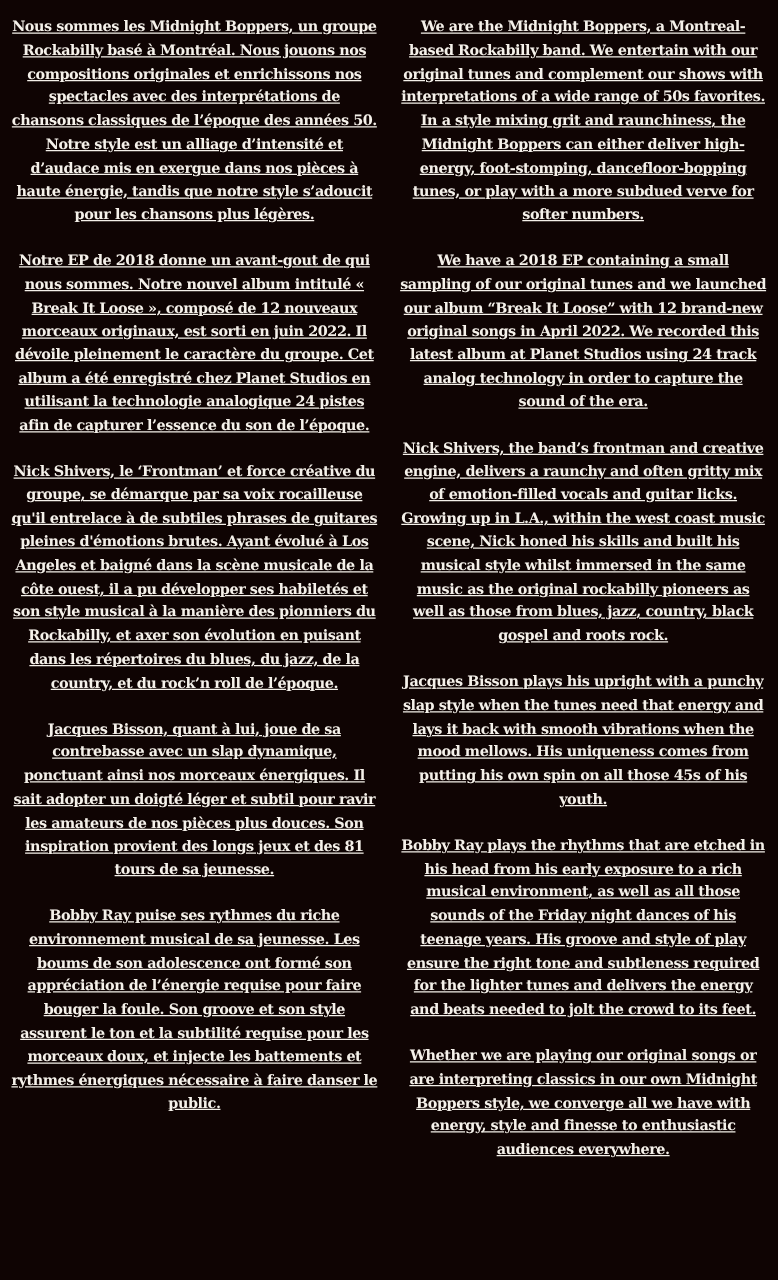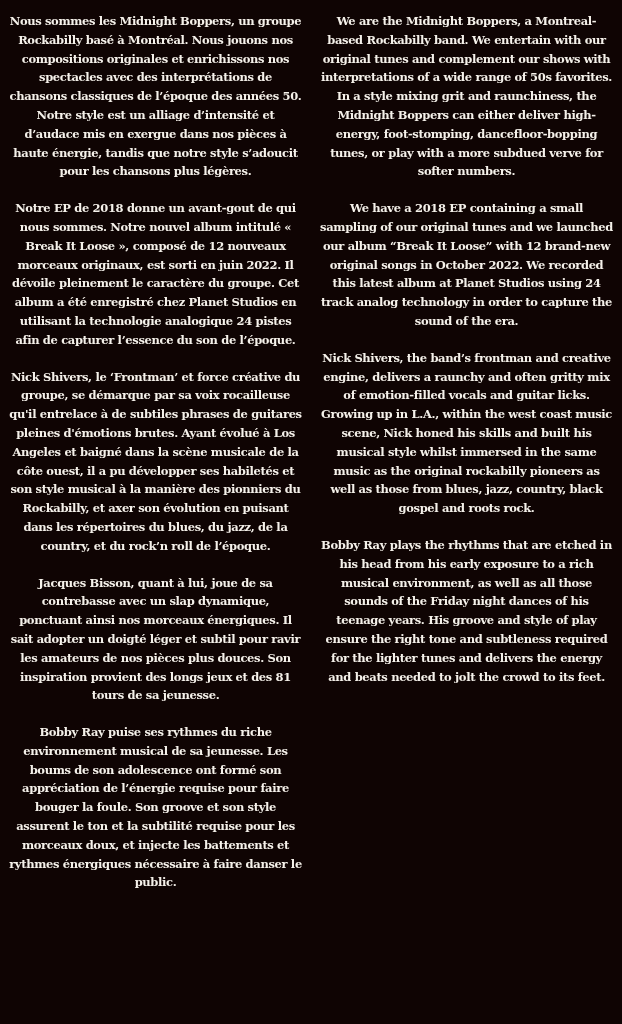--- a/index.html
+++ b/index.html
@@ -23,32 +23,35 @@
     text-align: center;
     color: #f5f1ea;
     font-family: "DejaVu Serif", serif;
     font-weight: bold;
     font-size: 11.5px;
     line-height: 18.8px;
     letter-spacing: -0.35px;
   }
   .column p {
     margin: 0 0 18px 0;
+    text-decoration: underline;
   }
 </style>
 </head>
 <body>
 
 <div class="page">
   <div class="column">
       <p>Nous sommes les Midnight Boppers, un groupe Rockabilly basé à Montréal. Nous jouons nos compositions originales et enrichissons nos spectacles avec des interprétations de chansons classiques de l’époque des années 50.  Notre style est un alliage d’intensité et d’audace mis en exergue dans nos pièces à haute énergie, tandis que notre style s’adoucit pour les chansons plus légères.</p>
       <p>Notre EP de 2018 donne un avant-gout de qui nous sommes.  Notre nouvel album intitulé « Break It Loose », composé de 12 nouveaux morceaux originaux, est sorti en juin 2022. Il dévoile pleinement le caractère du groupe. Cet album a été enregistré chez Planet Studios en utilisant la technologie analogique 24 pistes afin de capturer l’essence du son de l’époque.</p>
       <p>Nick Shivers, le ‘Frontman’ et force créative du groupe, se démarque par sa voix rocailleuse qu'il entrelace à de subtiles phrases de guitares pleines d'émotions brutes. Ayant évolué à Los Angeles et baigné dans la scène musicale de la côte ouest, il a pu développer ses habiletés et son style musical à la manière des pionniers du Rockabilly, et axer son évolution en puisant dans les répertoires du blues, du jazz, de la country, et du rock’n roll de l’époque.</p>
       <p>Jacques Bisson, quant à lui, joue de sa contrebasse avec un slap dynamique, ponctuant ainsi nos morceaux énergiques. Il sait adopter un doigté léger et subtil pour ravir les amateurs de nos pièces plus douces.  Son inspiration provient des longs jeux et des 81 tours de sa jeunesse.</p>
       <p>Bobby Ray puise ses rythmes du riche environnement musical de sa jeunesse.  Les boums de son adolescence ont formé son appréciation de l’énergie requise pour faire bouger la foule.  Son groove et son style assurent le ton et la subtilité requise pour les morceaux doux, et injecte les battements et rythmes énergiques nécessaire à faire danser le public.</p>
     </div>
   <div class="column">
       <p>We are the Midnight Boppers, a Montreal-based Rockabilly band. We entertain with our original tunes and complement our shows with interpretations of a wide range of 50s favorites. In a style mixing grit and raunchiness, the Midnight Boppers can either deliver high-energy, foot-stomping, dancefloor-bopping tunes, or play with a more subdued verve for softer numbers.</p>
-      <p>We have a 2018 EP containing a small sampling of our original tunes and we launched our album “Break It Loose” with 12 brand-new original songs in October 2022. We recorded this latest album at Planet Studios using 24 track analog technology in order to capture the sound of the era.</p>
+      <p>We have a 2018 EP containing a small sampling of our original tunes and we launched our album “Break It Loose” with 12 brand-new original songs in April 2022. We recorded this latest album at Planet Studios using 24 track analog technology in order to capture the sound of the era.</p>
       <p>Nick Shivers, the band’s frontman and creative engine, delivers a raunchy and often gritty mix of emotion-filled vocals and guitar licks. Growing up in L.A., within the west coast music scene, Nick honed his skills and built his musical style whilst immersed in the same music as the original rockabilly pioneers as well as those from blues, jazz, country, black gospel and roots rock.</p>
+      <p>Jacques Bisson plays his upright with a punchy slap style when the tunes need that energy and lays it back with smooth vibrations when the mood mellows. His uniqueness comes from putting his own spin on all those 45s of his youth.</p>
       <p>Bobby Ray plays the rhythms that are etched in his head from his early exposure to a rich musical environment, as well as all those sounds of the Friday night dances of his teenage years. His groove and style of play ensure the right tone and subtleness required for the lighter tunes and delivers the energy and beats needed to jolt the crowd to its feet.</p>
+      <p>Whether we are playing our original songs or are interpreting classics in our own Midnight Boppers style, we converge all we have with energy, style and finesse to enthusiastic audiences everywhere.</p>
     </div>
 </div>
 
 </body></html>

